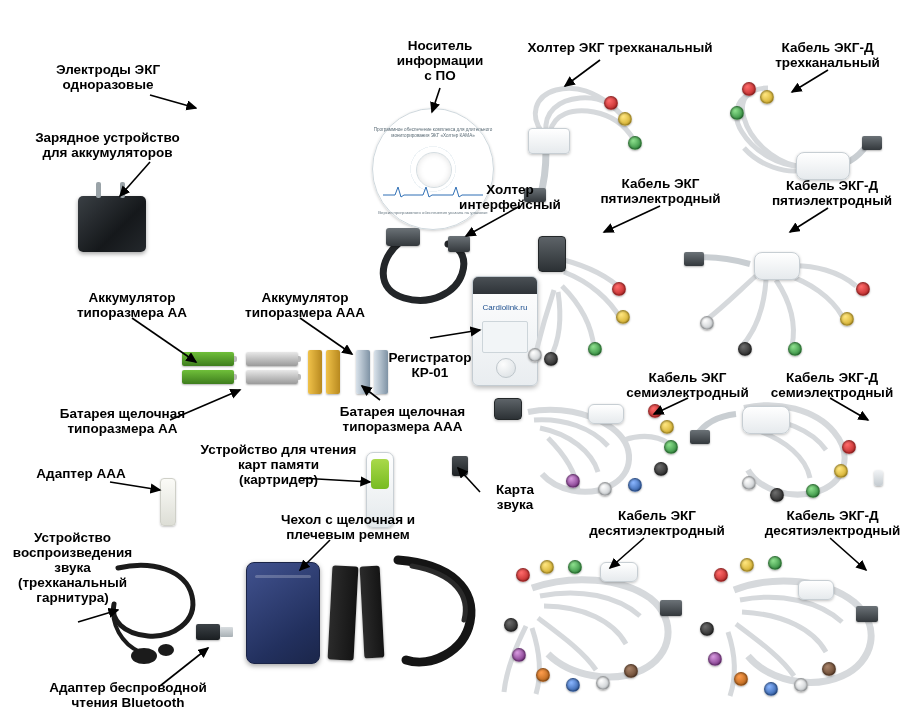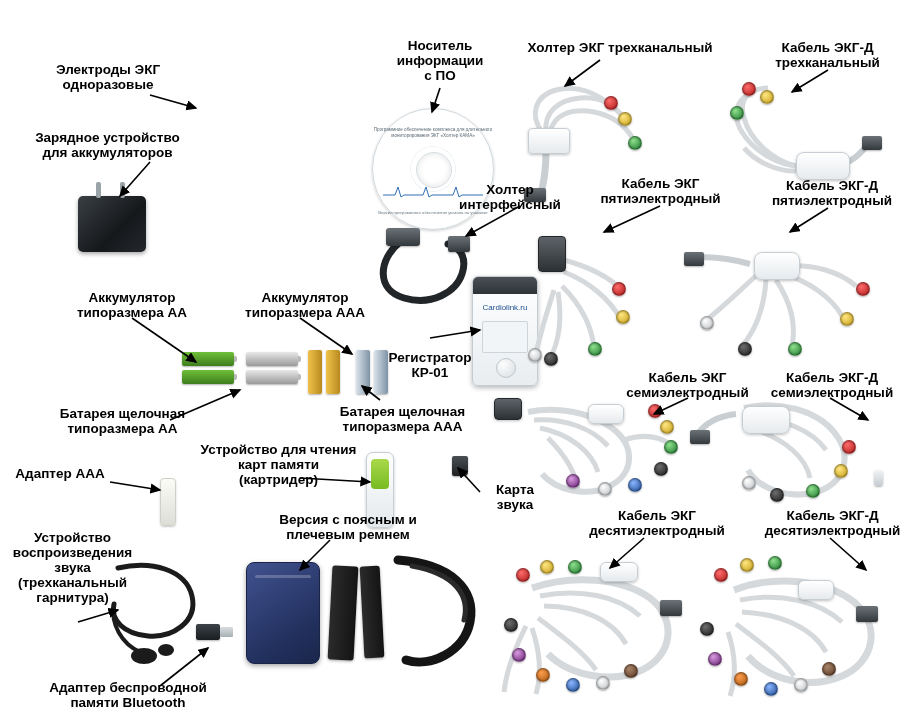--- a/index.html
+++ b/index.html
@@ -516,34 +516,34 @@
       <div class="lbl c" style="left: 380px; top: 322px; width: 100px; margin-top: 28px;">Регистратор
 КР-01</div>
       <div class="lbl c" style="left: 615px; top: 370px; width: 145px;">Кабель ЭКГ
 семиэлектродный</div>
       <div class="lbl c" style="left: 762px; top: 370px; width: 140px;">Кабель ЭКГ-Д
 семиэлектродный</div>
       <div class="lbl c" style="left: 40px; top: 406px; width: 165px;">Батарея щелочная
 типоразмера АА</div>
       <div class="lbl c" style="left: 320px; top: 404px; width: 165px;">Батарея щелочная
 типоразмера ААА</div>
-      <div class="lbl c" style="left: 5px; top: 466px; width: 110px;">Адаптер ААА</div>
+      <div class="lbl c" style="left: 26px; top: 466px; width: 110px;">Адаптер ААА</div>
       <div class="lbl c" style="left: 196px; top: 442px; width: 165px;">Устройство для чтения
 карт памяти
 (картридер)</div>
       <div class="lbl c" style="left: 480px; top: 482px; width: 70px;">Карта
 звука</div>
       <div class="lbl c" style="left: 572px; top: 508px; width: 170px;">Кабель ЭКГ
 десятиэлектродный</div>
       <div class="lbl c" style="left: 760px; top: 508px; width: 145px;">Кабель ЭКГ-Д
 десятиэлектродный</div>
-      <div class="lbl c" style="left: 268px; top: 512px; width: 160px;">Версия с поясным и
+      <div class="lbl c" style="left: 268px; top: 512px; width: 160px;">Чехол с щелочная и
 плечевым ремнем</div>
       <div class="lbl c" style="left: 10px; top: 530px; width: 125px;">Устройство
 воспроизведения
 звука
 (трехканальный
 гарнитура)</div>
       <div class="lbl c" style="left: 38px; top: 680px; width: 180px;">Адаптер беспроводной
-памяти Bluetooth</div>
+чтения Bluetooth</div>
     </div>
 
 </div>
 
 </body></html>

